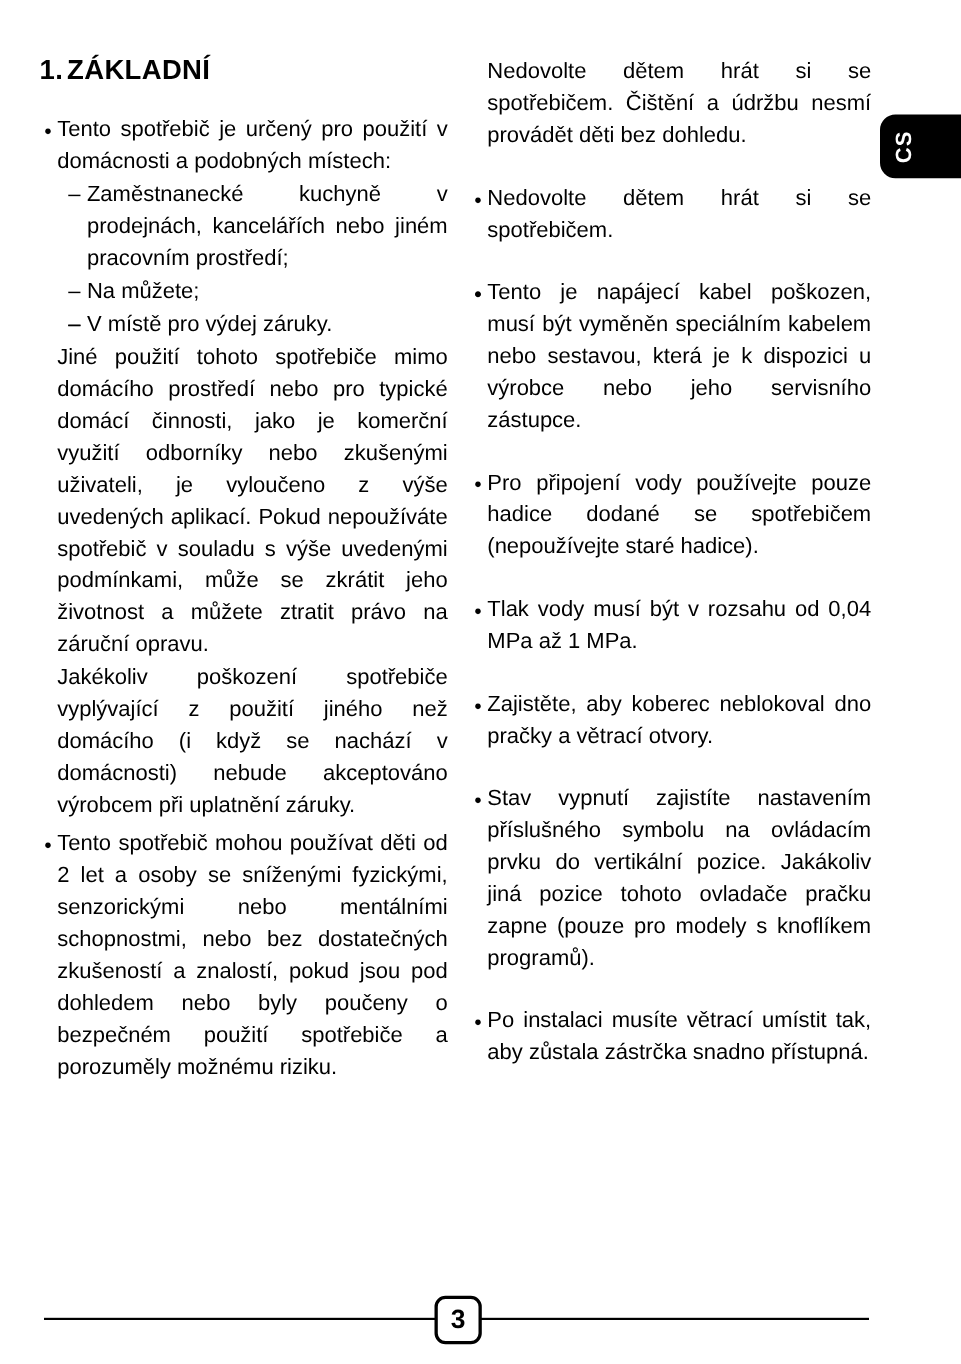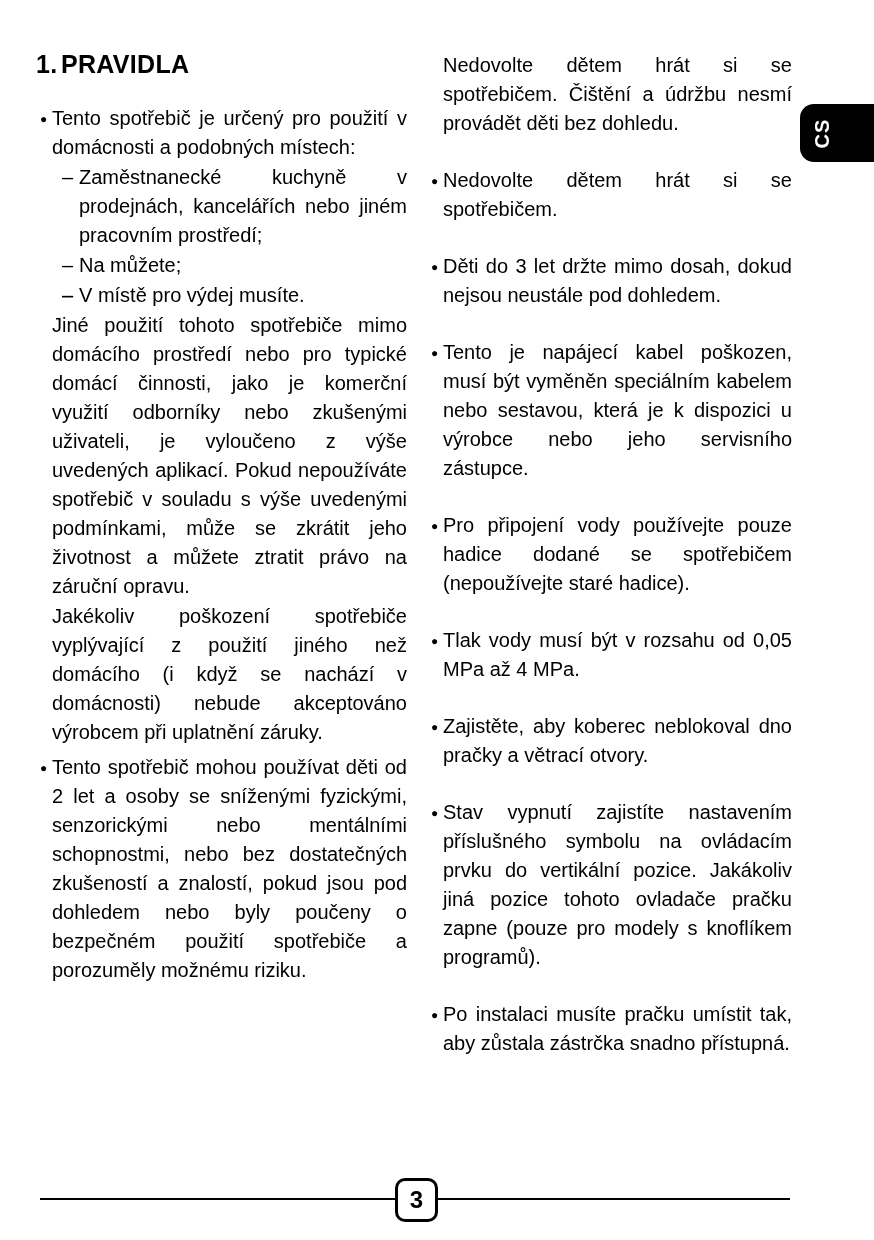--- a/index.html
+++ b/index.html
@@ -76,21 +76,21 @@
 <div class="page">
 
   <div class="lang-tab">
     <span class="lang-text">CS</span>
   </div>
 
   <div class="col col-left">
     <h1 class="heading">
       <span class="h-num">1.</span>
       <span class="h-lines">
-        <span style="display:block">PRAVIDLA</span>
+        <span style="display:block">ZÁKLADNÍ</span>
       </span>
     </h1>
 
     <div class="block bullet">
       <span class="bmark">●</span>
       <span>Tento spotřebič je určený pro použití v domácnosti a podobných místech:</span>
     </div>
 
     <div class="block sub">
       <span class="dmark">–</span>
@@ -98,66 +98,65 @@
     </div>
     <div class="block sub">
       <span class="dmark">–</span>
       <span>Na můžete;</span>
     </div>
     <div class="block sub">
       <span class="dmark">–</span>
     </div>
     <div class="block sub">
       <span class="dmark">–</span>
-      <span>V místě pro výdej musíte.</span>
+      <span>V místě pro výdej záruky.</span>
     </div>
 
     <p class="block bullet" style="padding-left:12px">Jiné použití tohoto spotřebiče mimo domácího prostředí nebo pro typické domácí činnosti, jako je komerční využití odborníky nebo zkušenými uživateli, je vyloučeno z výše uvedených aplikací. Pokud nepoužíváte spotřebič v souladu s výše uvedenými podmínkami, může se zkrátit jeho životnost a můžete ztratit právo na záruční opravu.</p>
     <p class="block bullet" style="padding-left:12px">Jakékoliv poškození spotřebiče vyplývající z použití jiného než domácího (i když se nachází v domácnosti) nebude akceptováno výrobcem při uplatnění záruky.</p>
 
     <div class="block bullet gap-top">
       <span class="bmark">●</span>
       <span>Tento spotřebič mohou používat děti od 2 let a osoby se sníženými fyzickými, senzorickými nebo mentálními schopnostmi, nebo bez dostatečných zkušeností a znalostí, pokud jsou pod dohledem nebo byly poučeny o bezpečném použití spotřebiče a porozuměly možnému riziku.</span>
     </div>
   </div>
 
   <div class="col col-right">
     <p class="block bullet rblock" style="padding-left:12px">Nedovolte dětem hrát si se spotřebičem. Čištění a údržbu nesmí provádět děti bez dohledu.</p>
 
     <div class="block bullet rblock">
       <span class="bmark">●</span>
       <span>Nedovolte dětem hrát si se spotřebičem.</span>
     </div>
     <div class="block bullet rblock">
       <span class="bmark">●</span>
-      <span>Děti do 3 let držte mimo dosah, dokud nejsou neustále pod dohledem.</span>
     </div>
     <div class="block bullet rblock">
       <span class="bmark">●</span>
       <span>Tento je napájecí kabel poškozen, musí být vyměněn speciálním kabelem nebo sestavou, která je k dispozici u výrobce nebo jeho servisního zástupce.</span>
     </div>
     <div class="block bullet rblock">
       <span class="bmark">●</span>
       <span>Pro připojení vody používejte pouze hadice dodané se spotřebičem (nepoužívejte staré hadice).</span>
     </div>
     <div class="block bullet rblock">
       <span class="bmark">●</span>
-      <span>Tlak vody musí být v rozsahu od 0,05 MPa až 4 MPa.</span>
+      <span>Tlak vody musí být v rozsahu od 0,04 MPa až 1 MPa.</span>
     </div>
     <div class="block bullet rblock">
       <span class="bmark">●</span>
       <span>Zajistěte, aby koberec neblokoval dno pračky a větrací otvory.</span>
     </div>
     <div class="block bullet rblock">
       <span class="bmark">●</span>
       <span>Stav vypnutí zajistíte nastavením příslušného symbolu na ovládacím prvku do vertikální pozice. Jakákoliv jiná pozice tohoto ovladače pračku zapne (pouze pro modely s knoflíkem programů).</span>
     </div>
     <div class="block bullet rblock">
       <span class="bmark">●</span>
-      <span>Po instalaci musíte pračku umístit tak, aby zůstala zástrčka snadno přístupná.</span>
+      <span>Po instalaci musíte větrací umístit tak, aby zůstala zástrčka snadno přístupná.</span>
     </div>
   </div>
 
   <div class="footer-rule"></div>
   <div class="page-num-box">
     <span>3</span>
   </div>
 
 </div>
 

